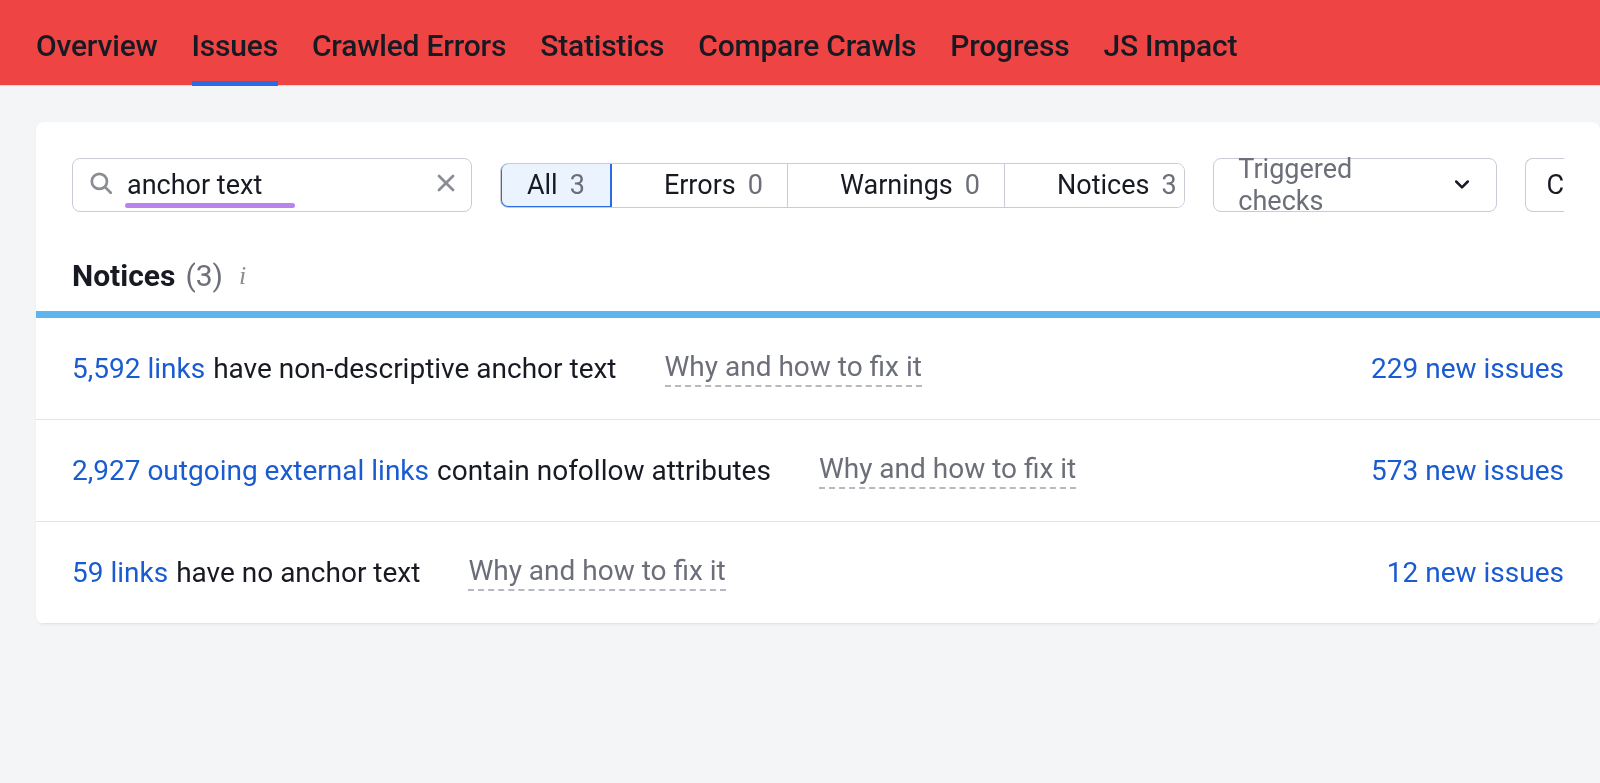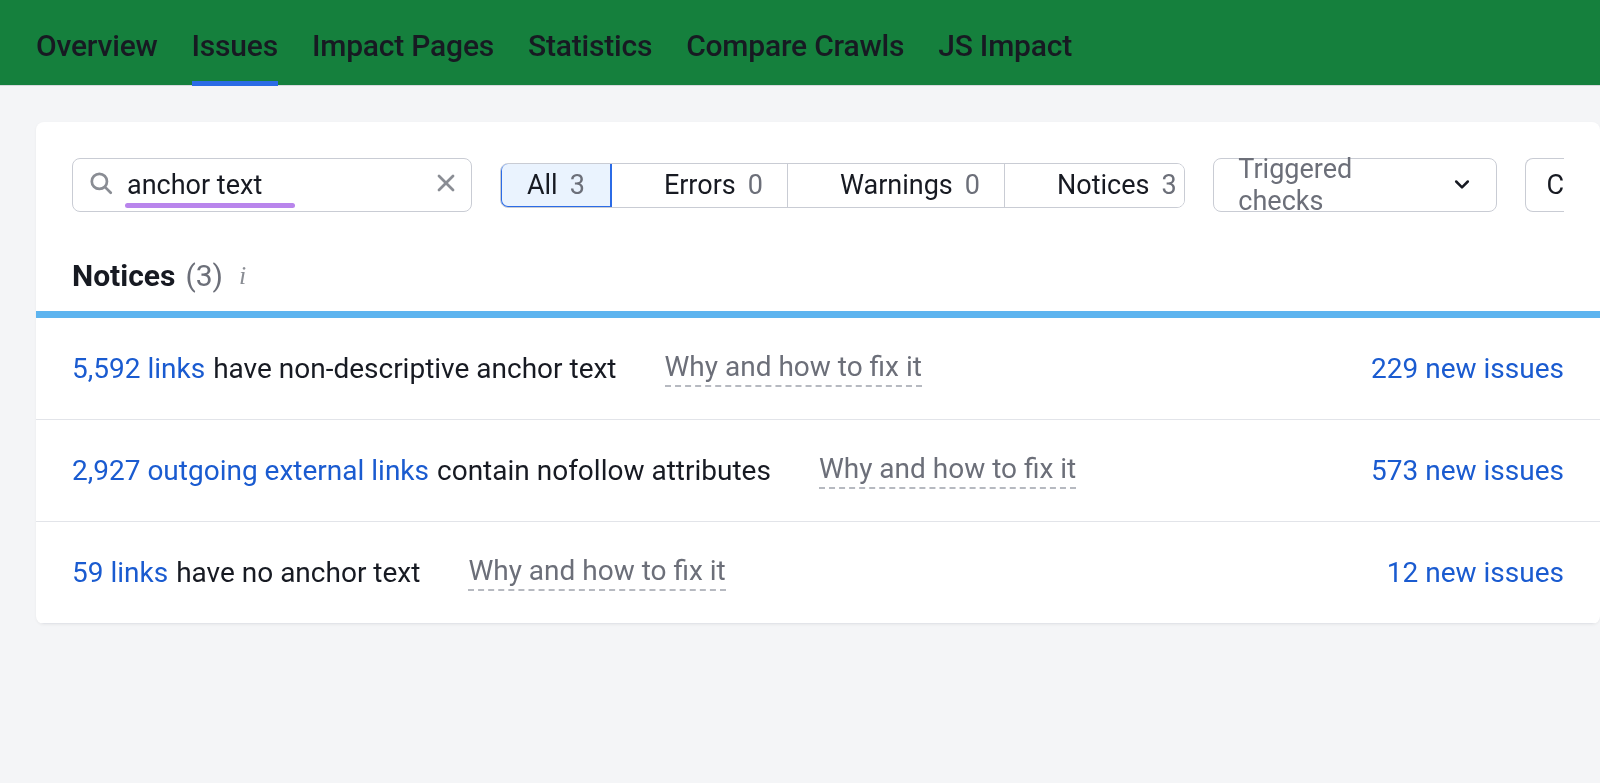--- a/index.html
+++ b/index.html
@@ -11,21 +11,21 @@
       font-family: -apple-system, BlinkMacSystemFont, "Segoe UI", Roboto, Helvetica, Arial, sans-serif;
       background: #f4f5f7;
       color: #171a22;
       font-size: 16px;
     }
     .top-tabs {
       display: flex;
       gap: 34px;
       padding: 20px 36px 0 36px;
       border-bottom: 1px solid #d6d9de;
-      background: #15803d;
+      background: #ef4444;
     }
     .top-tab {
       font-size: 30px;
       font-weight: 550;
       color: #171a22;
       padding: 8px 0 22px 0;
       cursor: pointer;
       position: relative;
       letter-spacing: -0.2px;
     }
@@ -212,23 +212,24 @@
       cursor: pointer;
       white-space: nowrap;
     }
   </style>
 </head>
 <body>
 
 <div class="top-tabs">
   <div class="top-tab">Overview</div>
   <div class="top-tab active">Issues</div>
-  <div class="top-tab">Impact Pages</div>
+  <div class="top-tab">Crawled Errors</div>
   <div class="top-tab">Statistics</div>
   <div class="top-tab">Compare Crawls</div>
+  <div class="top-tab">Progress</div>
   <div class="top-tab">JS Impact</div>
 </div>
 
 <div class="panel">
   <div class="controls">
     <div class="search-wrap">
       <span class="search-icon-wrap">
         <svg width="26" height="26" viewBox="0 0 24 24" fill="none" stroke="currentColor" stroke-width="2.5" stroke-linecap="round">
           <circle cx="10.5" cy="10.5" r="7"></circle>
           <line x1="21" y1="21" x2="16" y2="16"></line>

